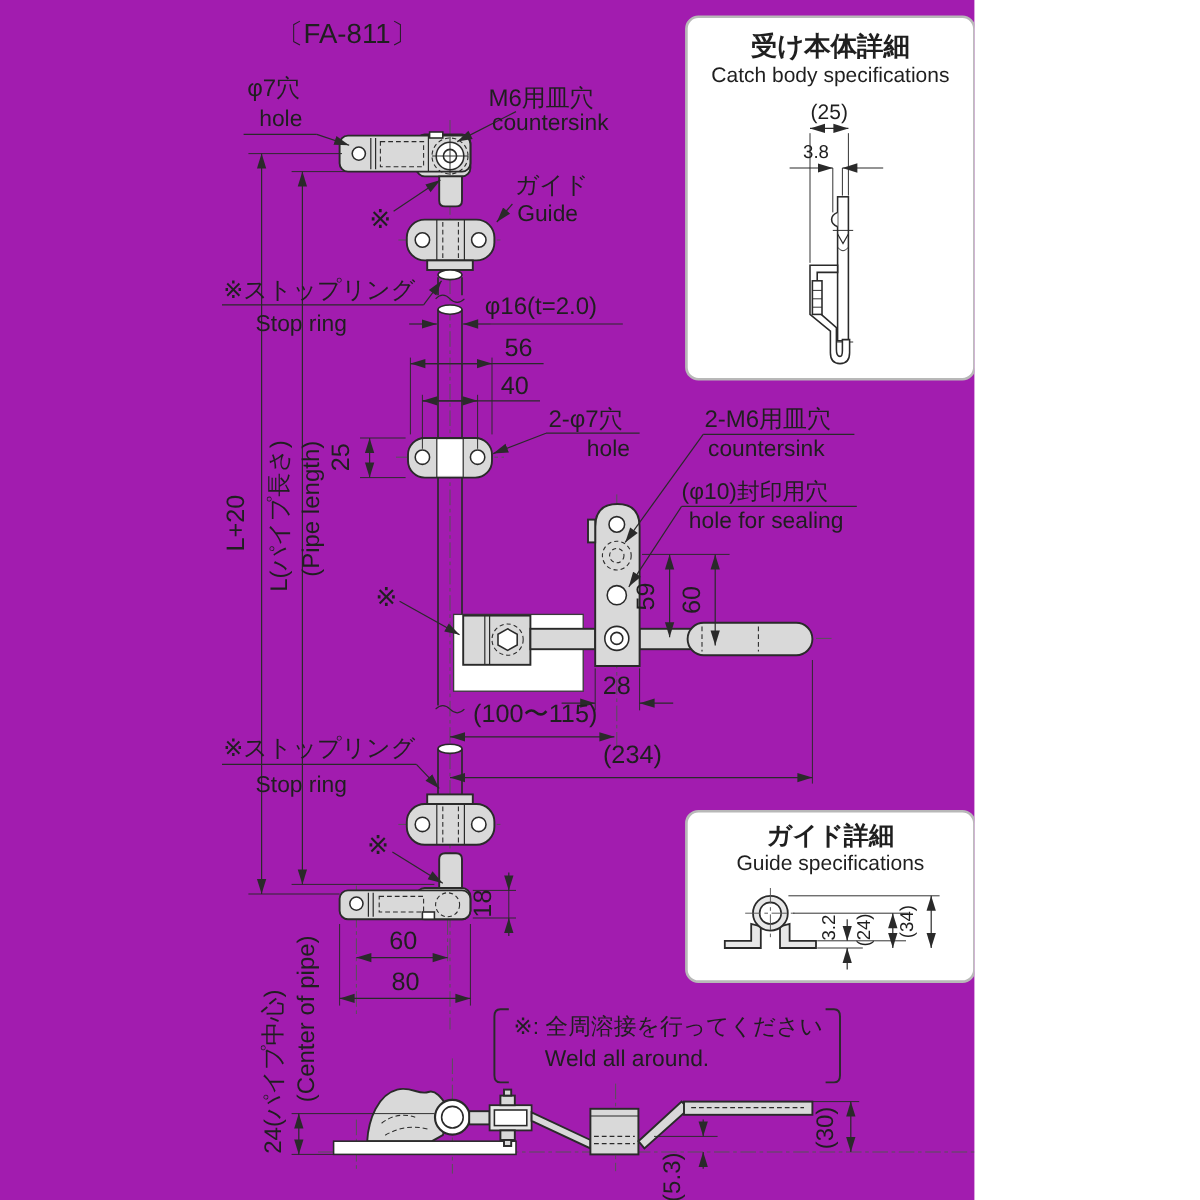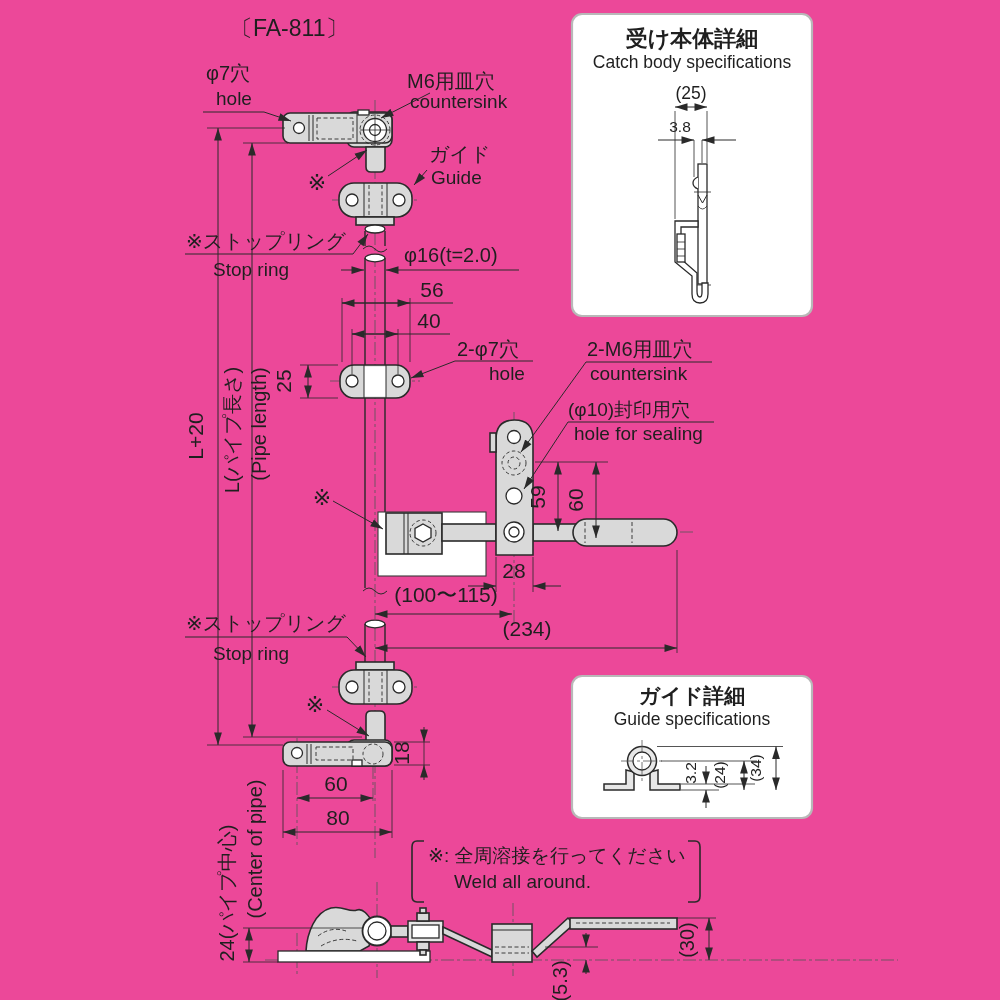--- a/index.html
+++ b/index.html
@@ -1,16 +1,16 @@
 <!DOCTYPE html>
 <html><head>
 <meta charset="utf-8">
 <style>
   html,body{margin:0;padding:0;background:#fff;}
-  .canvas{width:1000px;height:1000px;background:#ec4899;position:relative;overflow:hidden;}
+  .canvas{width:812px;height:1000px;background:#a21caf;position:relative;overflow:hidden;}
   svg{display:block;}
   text{fill:#1f1f1f;font-family:"Liberation Sans","DejaVu Sans",sans-serif;}
   .t23{font-size:23px;} .t21{font-size:21px;} .t20{font-size:20px;} .t19{font-size:19px;}
   .t17{font-size:17.5px;} .t15{font-size:15.5px;} .t22{font-size:22px;}
   .b{font-weight:bold;} .mid{text-anchor:middle;}
   .ln{stroke:#2a2a2a;stroke-width:1.6;fill:none;}
   .ln14{stroke:#2a2a2a;stroke-width:1.4;fill:none;}
   .lnt{stroke:#2a2a2a;stroke-width:1;fill:none;}
   .part{fill:#d9d9d9;stroke:#2a2a2a;stroke-width:1.6;}
   .part2{fill:#e7e7e7;stroke:#2a2a2a;stroke-width:1.5;}

